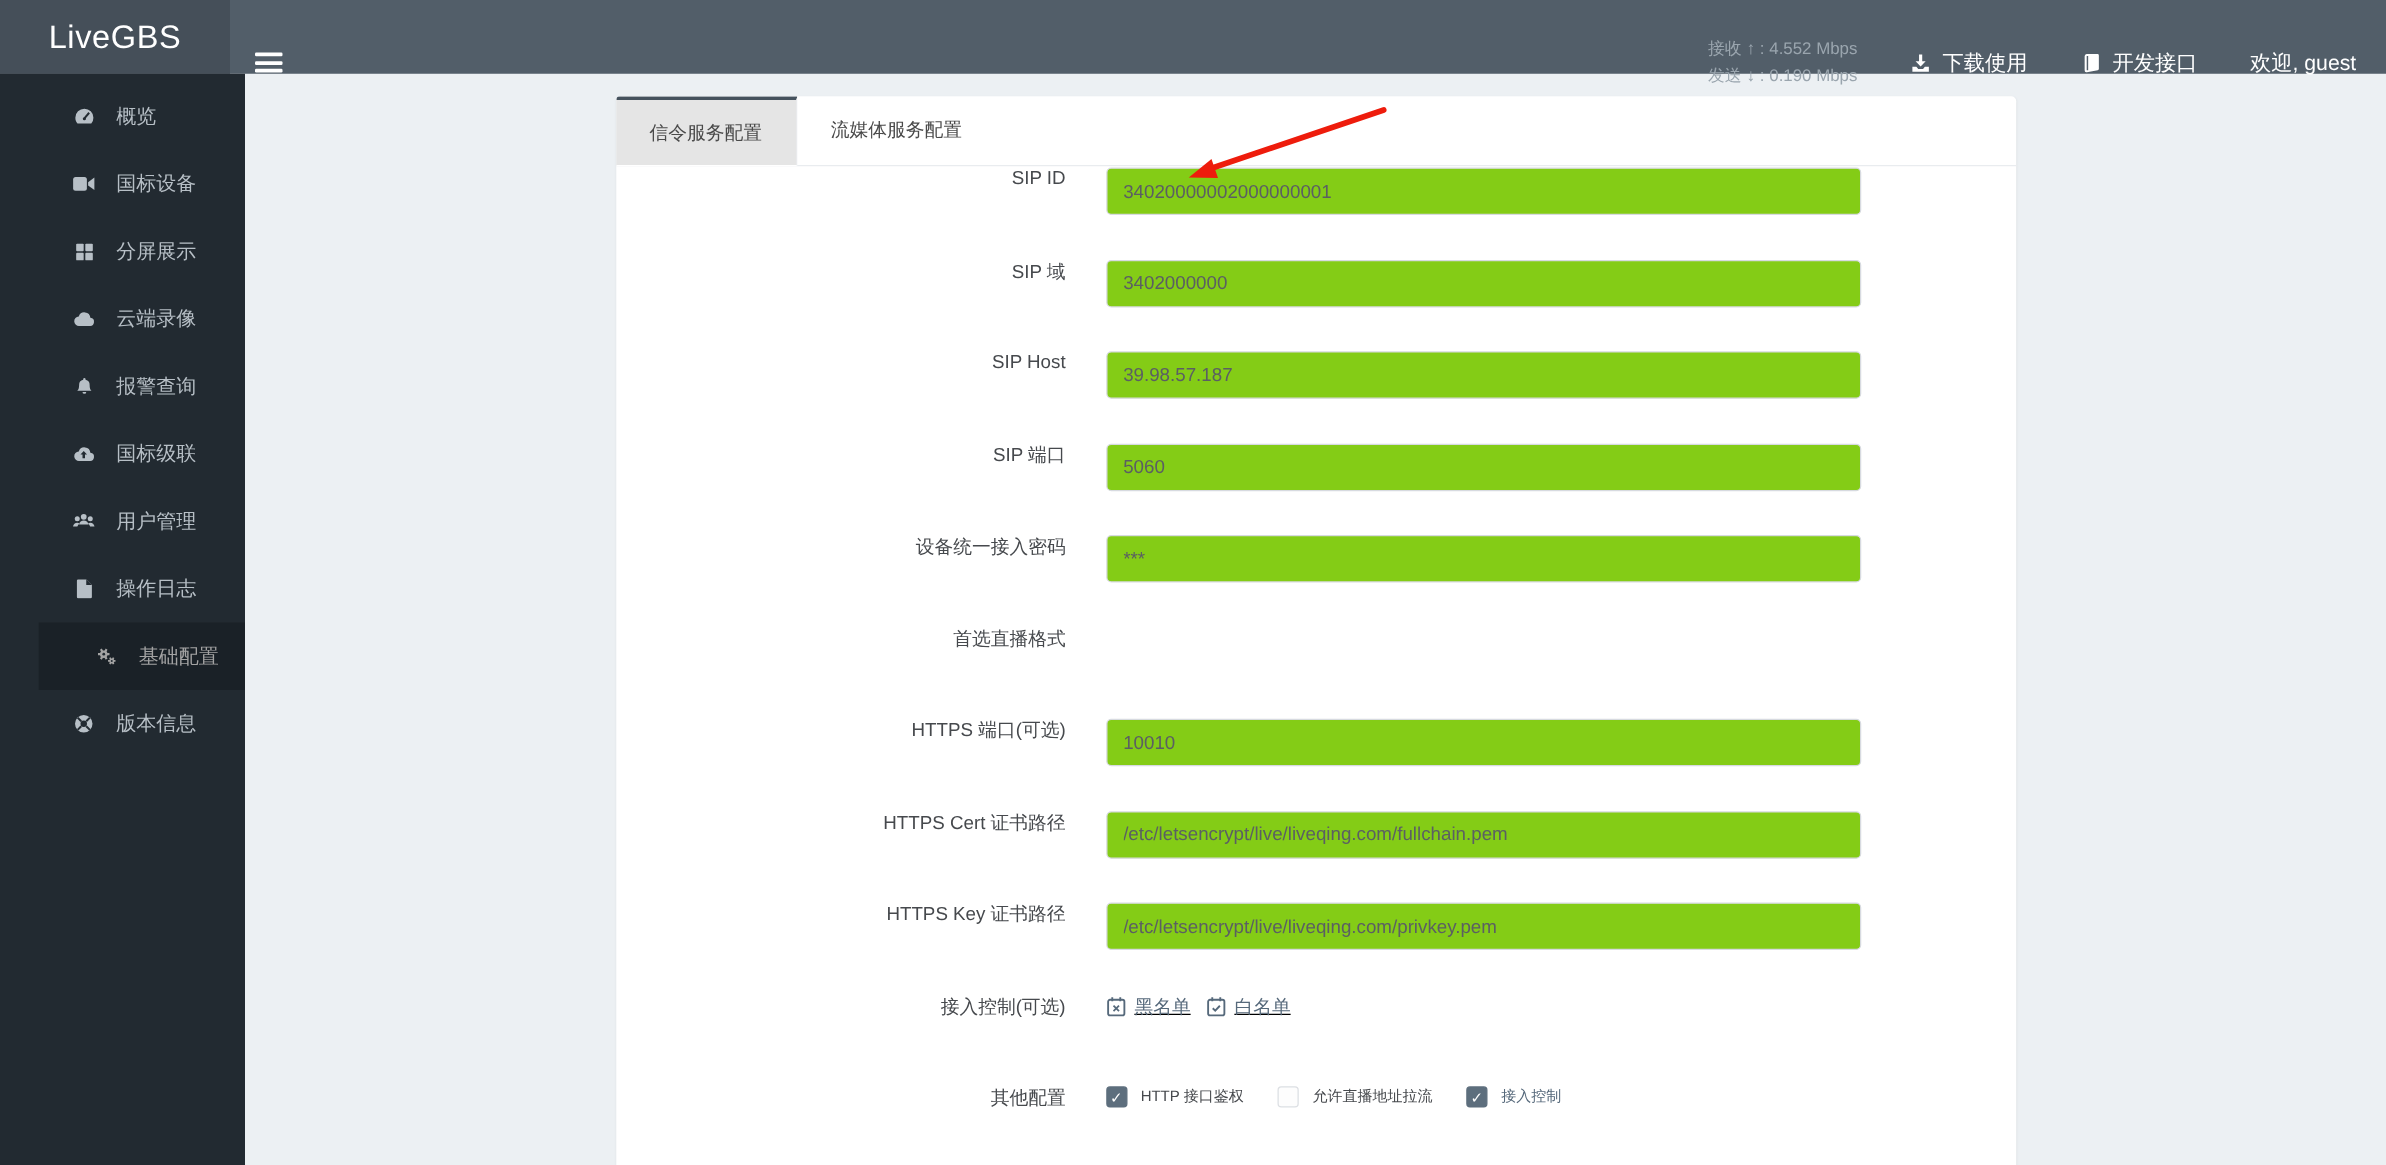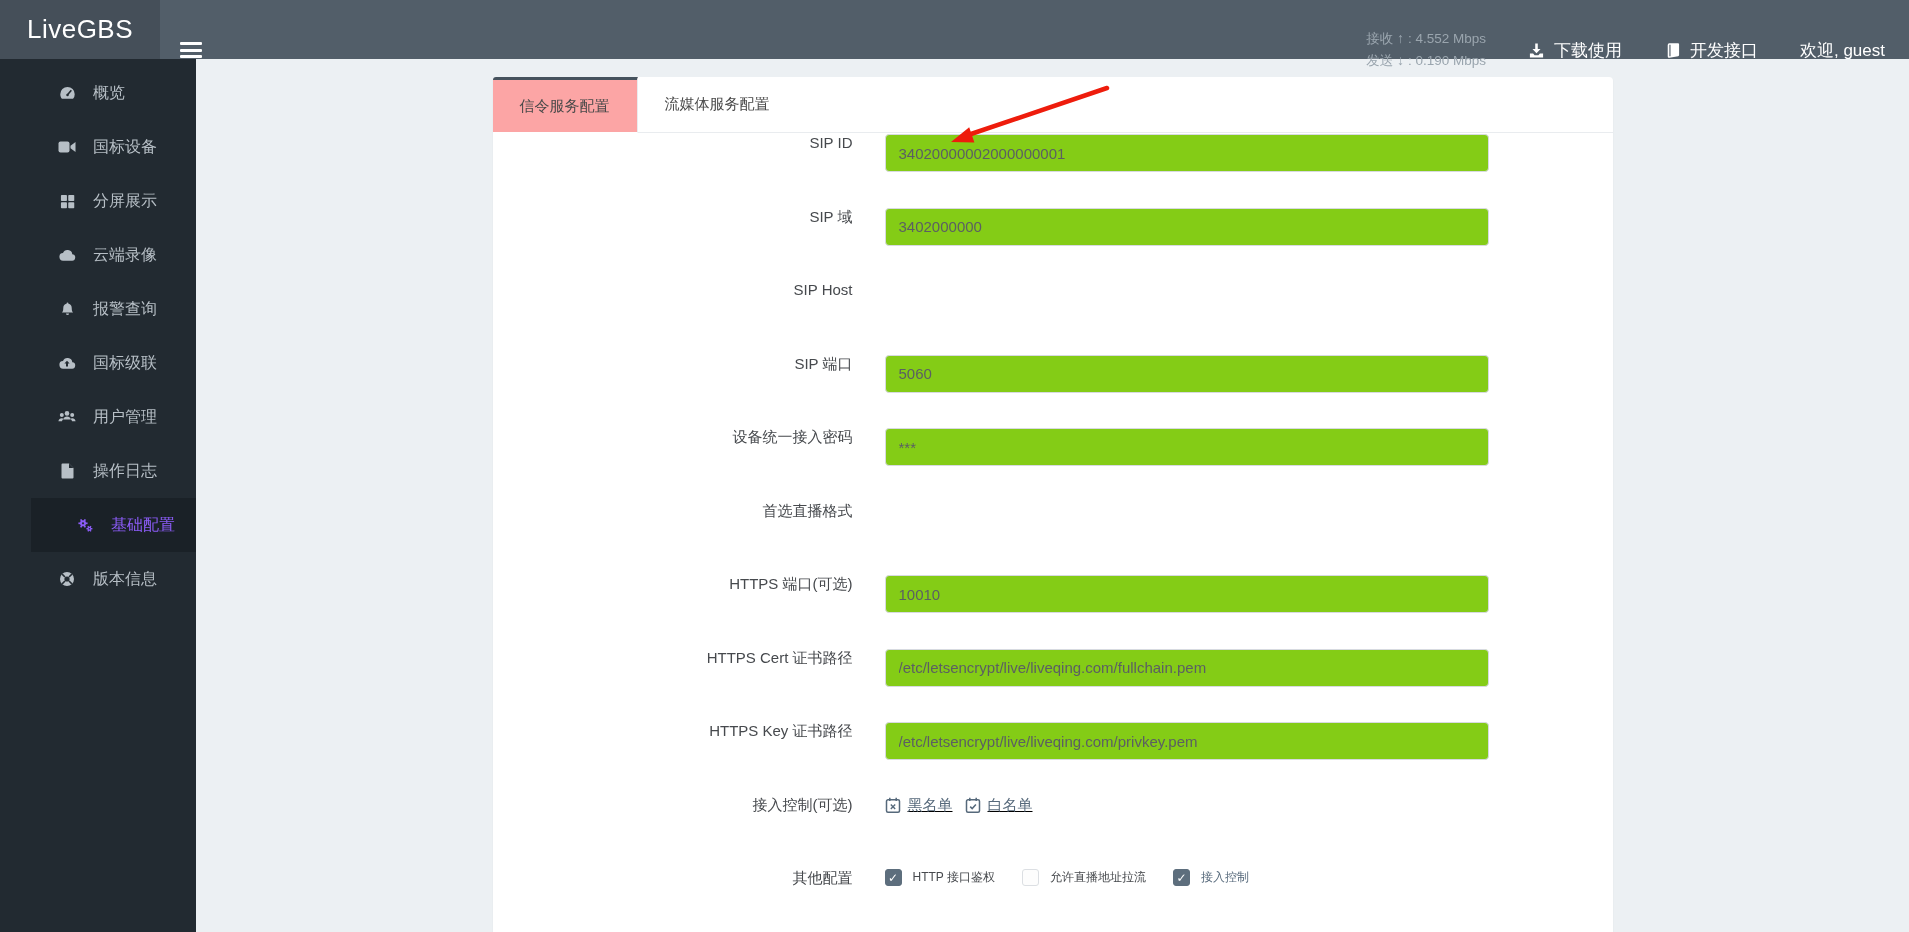--- a/index.html
+++ b/index.html
@@ -5,56 +5,56 @@
   * { box-sizing: border-box; }
   html,body { margin:0; padding:0; }
   body {
     width:1909px; height:932px; overflow:hidden;
     font-family:"Liberation Sans","DejaVu Sans",sans-serif;
     background:#ecf0f3;
   }
   
   .navbar { height:59px; display:flex; background:#525e69; }
   .logo {
-    width:160px; background:#454f59; color:#fff;
+    width:184px; background:#454f59; color:#fff;
     font-size:26px; letter-spacing:.5px;
     display:flex; align-items:center; justify-content:center;
   }
   .nav-main { flex:1; display:flex; align-items:center; padding:0 24px 0 20px;margin-top:41px; }
   .hamburger { width:22px; cursor:pointer; display:flex; flex-direction:column; gap:3.5px; }
   .hamburger span { display:block; height:3px; background:#fff; border-radius:1px; }
   .nav-right { margin-left:auto; display:flex; align-items:center; gap:42px; }
   .net-stats { font-size:13.5px; color:#9aa5ae; line-height:1.55; white-space:nowrap; }
   .net-stats .arr { font-weight:bold; font-size:14px; }
   .nav-link { color:#fff; font-size:17px; display:flex; align-items:center; gap:9px; cursor:pointer; text-decoration:none; white-space:nowrap; }
   .nav-link .icon svg { display:block; }
   
   .layout { display:flex; height:873px; }
   .sidebar { width:196px; background:#222a31; padding-top:7px; }
   .side-item {
     height:54px; display:flex; align-items:center; gap:17px;
     padding-left:27px; color:#b7bfc6; font-size:16px; cursor:pointer;margin-left:31px;
   }
-  .side-item.active { background:#1a2127; color:#8b5cf6;padding-left:45px; }
+  .side-item.active { background:#1a2127; color:#a3a3a3;padding-left:45px; }
   .side-item .icon { width:18px; display:flex; justify-content:center; }
   .side-item .icon svg { display:block; }
   .content { flex:1; position:relative; }
   
   .card {
     width:1120px; margin:18px auto 0; background:#fff; border-radius:4px;
     height:1000px; box-shadow:0 1px 2px rgba(0,0,0,.06);
   }
   .tabbar { height:56px; display:flex; border-bottom:1px solid #e9ecef; }
   .tab {
     padding:0 27px; display:flex; align-items:center;
     font-size:15px; color:#4a4a4a; cursor:pointer; position:relative;
   }
   .tab.active {
     border-top:3px solid #46525d; border-right:1px solid #e9ecef;
-    margin-bottom:-1px; border-bottom:1px solid #fff; background:#fca5a5;
+    margin-bottom:-1px; border-bottom:1px solid #fff; background:#e5e5e5;
     border-top-left-radius:3px;
   }
   
   .form { padding-top:1px; }
   .form-row { height:73.5px; display:flex; align-items:flex-start; }
   .form-label { width:360px; text-align:right; color:#46494d; font-size:15px; white-space:nowrap; }
   .form-field { margin-left:32px; width:604px; position:relative; display:flex; align-items:center; }
   .text-input, .select-box {
     width:604px; height:38px; border:1px solid #d7dae0; border-radius:4px;
     padding:0 13px; font-size:15px; color:#5b5f63; background:#84cc16; outline:none;
@@ -267,20 +267,23 @@
             </div>
           </div>
           <div class="form-row">
             <div class="form-label">SIP 域</div>
             <div class="form-field">
               <input class="text-input" type="text" value="3402000000" style="">
             </div>
           </div>
           <div class="form-row">
             <div class="form-label">SIP Host</div>
+            <div class="form-field">
+              <input class="text-input" type="text" value="39.98.57.187" style="">
+            </div>
           </div>
           <div class="form-row">
             <div class="form-label">SIP 端口</div>
             <div class="form-field">
               <input class="text-input" type="text" value="5060" style="">
             </div>
           </div>
           <div class="form-row">
             <div class="form-label">设备统一接入密码</div>
             <div class="form-field">

